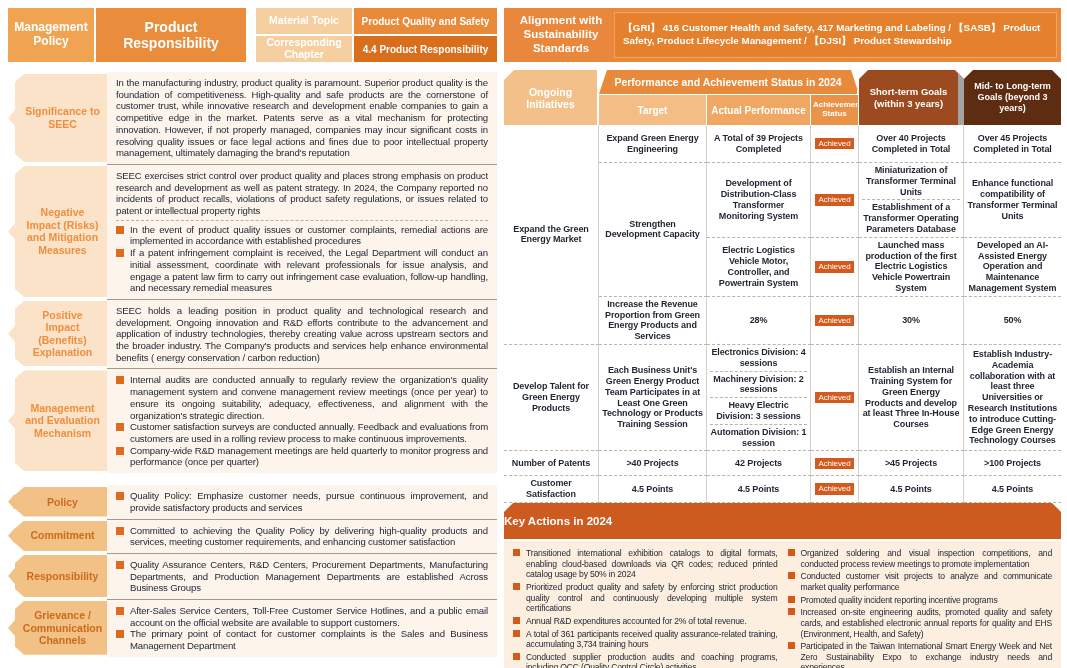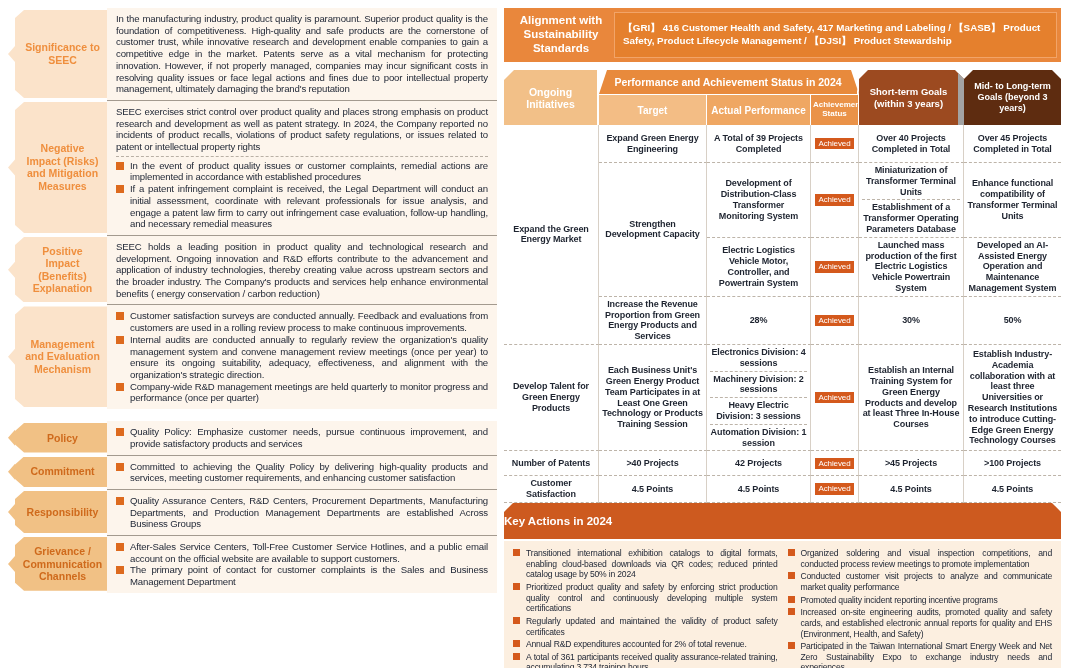--- a/index.html
+++ b/index.html
@@ -67,20 +67,34 @@
   .ka-col .bullet{padding-left:13px;margin:0 0 2px 0;}
   .ka-col .sq{background:#d4591c;width:7px;height:7px;top:1px;}
 </style>
 </head>
 <body>
 
 <div class="page">
 
   <div class="panel-left">
 
+    <div class="lp-header">
+      <div class="mp-box">
+          <span>Management Policy</span>
+        </div>
+      <div class="pr-box">
+          <span>Product Responsibility</span>
+        </div>
+      <div class="mt-grid">
+        <div class="mt-label">Material Topic</div>
+        <div class="mt-value v1">Product Quality and Safety</div>
+        <div class="mt-label">Corresponding Chapter</div>
+        <div class="mt-value v2">4.4 Product Responsibility</div>
+      </div>
+    </div>
 
     <div class="sect g1">
       <div class="sect-label">Significance to SEEC</div>
       <div class="sect-body">
         <p>In the manufacturing industry, product quality is paramount. Superior product quality is the foundation of competitiveness. High-quality and safe products are the cornerstone of customer trust, while innovative research and development enable companies to gain a competitive edge in the market. Patents serve as a vital mechanism for protecting innovation. However, if not properly managed, companies may incur significant costs in resolving quality issues or face legal actions and fines due to poor intellectual property management, ultimately damaging the brand's reputation</p>
       </div>
     </div>
 
     <div class="sect g1">
       <div class="sect-label">Negative Impact (Risks) and Mitigation Measures</div>
@@ -95,22 +109,22 @@
     <div class="sect g1">
       <div class="sect-label">Positive Impact (Benefits) Explanation</div>
       <div class="sect-body bt">
         <p>SEEC holds a leading position in product quality and technological research and development. Ongoing innovation and R&amp;D efforts contribute to the advancement and application of industry technologies, thereby creating value across upstream sectors and the broader industry. The Company's products and services help enhance environmental benefits ( energy conservation / carbon reduction)</p>
       </div>
     </div>
 
     <div class="sect g1">
       <div class="sect-label">Management and Evaluation Mechanism</div>
       <div class="sect-body bt">
+        <p class="bullet"><span class="sq"></span><span>Internal audits are conducted annually to regularly review the organization's quality management system and convene management review meetings (once per year) to ensure its ongoing suitability, adequacy, effectiveness, and alignment with the organization's strategic direction.</span></p>
         <p class="bullet"><span class="sq"></span><span>Customer satisfaction surveys are conducted annually. Feedback and evaluations from customers are used in a rolling review process to make continuous improvements.</span></p>
-        <p class="bullet"><span class="sq"></span><span>Internal audits are conducted annually to regularly review the organization's quality management system and convene management review meetings (once per year) to ensure its ongoing suitability, adequacy, effectiveness, and alignment with the organization's strategic direction.</span></p>
         <p class="bullet"><span class="sq"></span><span>Company-wide R&amp;D management meetings are held quarterly to monitor progress and performance (once per quarter)</span></p>
       </div>
     </div>
 
     <div class="gap"></div>
 
     <div class="sect g2">
       <div class="sect-label">Policy</div>
       <div class="sect-body">
         <p class="bullet"><span class="sq"></span><span>Quality Policy: Emphasize customer needs, pursue continuous improvement, and provide satisfactory products and services</span></p>
@@ -236,21 +250,20 @@
           <td class="num">4.5 Points</td>
         </tr>
       </tbody>
     </table>
 
     <div class="ka-bar">Key Actions in 2024</div>
     <div class="ka-body">
       <div class="ka-col">
         <p class="bullet"><span class="sq"></span><span>Transitioned international exhibition catalogs to digital formats, enabling cloud-based downloads via QR codes; reduced printed catalog usage by 50% in 2024</span></p>
         <p class="bullet"><span class="sq"></span><span>Prioritized product quality and safety by enforcing strict production quality control and continuously developing multiple system certifications</span></p>
-        <p class="bullet"><span class="sq"></span><span>Regularly updated and maintained the validity of product safety certificates</span></p>
         <p class="bullet"><span class="sq"></span><span>Annual R&amp;D expenditures accounted for 2% of total revenue.</span></p>
         <p class="bullet"><span class="sq"></span><span>A total of 361 participants received quality assurance-related training, accumulating 3,734 training hours</span></p>
         <p class="bullet"><span class="sq"></span><span>Conducted supplier production audits and coaching programs, including QCC (Quality Control Circle) activities</span></p>
 
       </div>
       <div class="ka-col">
         <p class="bullet"><span class="sq"></span><span>Organized soldering and visual inspection competitions, and conducted process review meetings to promote implementation</span></p>
         <p class="bullet"><span class="sq"></span><span>Conducted customer visit projects to analyze and communicate market quality performance</span></p>
         <p class="bullet"><span class="sq"></span><span>Promoted quality incident reporting incentive programs</span></p>
         <p class="bullet"><span class="sq"></span><span>Increased on-site engineering audits, promoted quality and safety cards, and established electronic annual reports for quality and EHS (Environment, Health, and Safety)</span></p>

